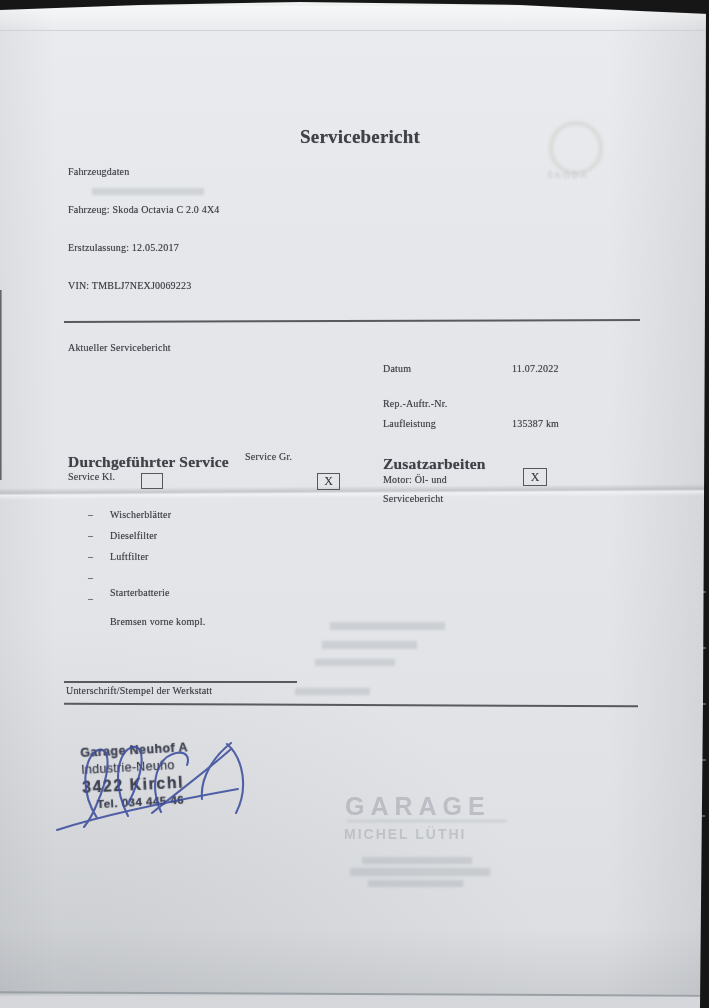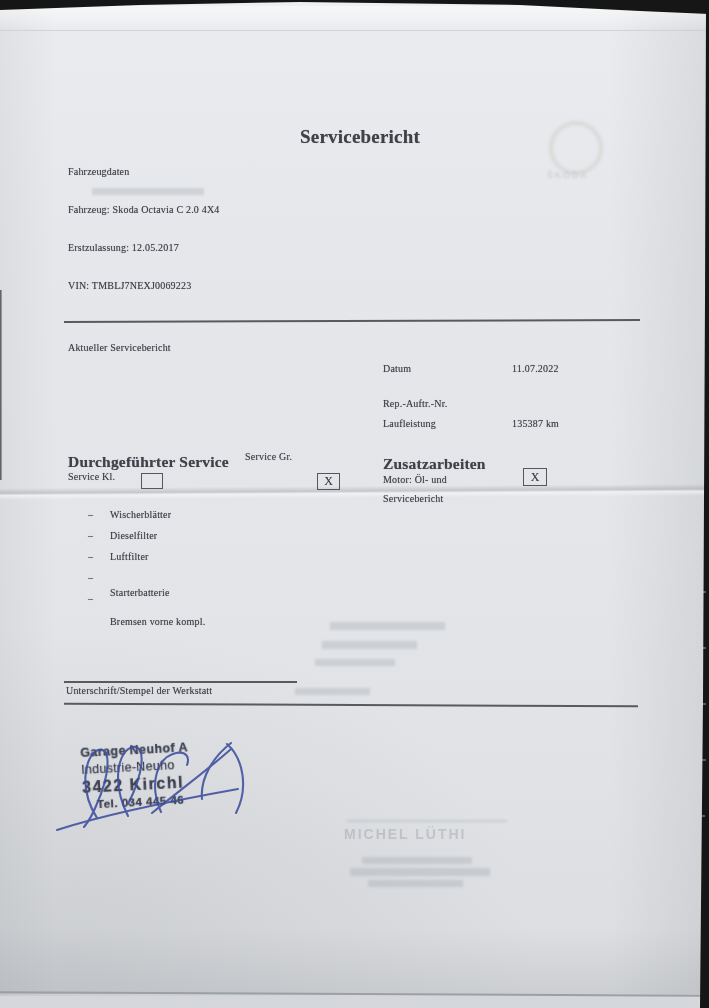--- a/index.html
+++ b/index.html
@@ -134,20 +134,21 @@
       <path d="M 57,830 C 100,816 165,802 238,789"></path>
       <path d="M 97,818 C 79,790 84,756 98,750 C 112,746 110,775 96,806 C 92,816 88,822 84,827"></path>
       <path d="M 128,816 C 111,782 118,750 133,747 C 147,745 143,775 128,804"></path>
       <path d="M 161,812 C 148,782 158,757 176,753 C 186,751 190,757 187,765"></path>
       <path d="M 152,813 C 180,790 210,768 231,749"></path>
       <path d="M 231,743 C 213,757 200,778 202,799"></path>
       <path d="M 227,744 C 243,758 249,788 236,813"></path>
     </g>
   </svg>
 
+  <div class="bleed" style="left:345px; top:792px; font-size:25px; font-weight:bold; letter-spacing:6px;">GARAGE</div>
   <div class="bleed-bar" style="left:347px; top:820px; width:160px; height:2px;"></div>
   <div class="bleed" style="left:344px; top:826px; font-size:14px; font-weight:bold; letter-spacing:2px; color:rgba(138,144,152,0.35);">MICHEL LÜTHI</div>
   <div class="bleed-bar" style="left:362px; top:857px; width:110px; height:7px;"></div>
   <div class="bleed-bar" style="left:350px; top:868px; width:140px; height:8px;"></div>
   <div class="bleed-bar" style="left:368px; top:880px; width:95px; height:7px;"></div>
 
   <svg class="overlay" width="709" height="1008" viewBox="0 0 709 1008">
     <polygon points="0,0 709,0 709,14 640,11 520,5 300,2 140,5 0,10" fill="#161616"></polygon>
     <polygon points="709,0 709,1008 700,1008 703,700 705,300 706,12" fill="#161616"></polygon>
     <rect x="0" y="290" width="1.6" height="190" fill="rgba(22,22,22,0.6)"></rect>

